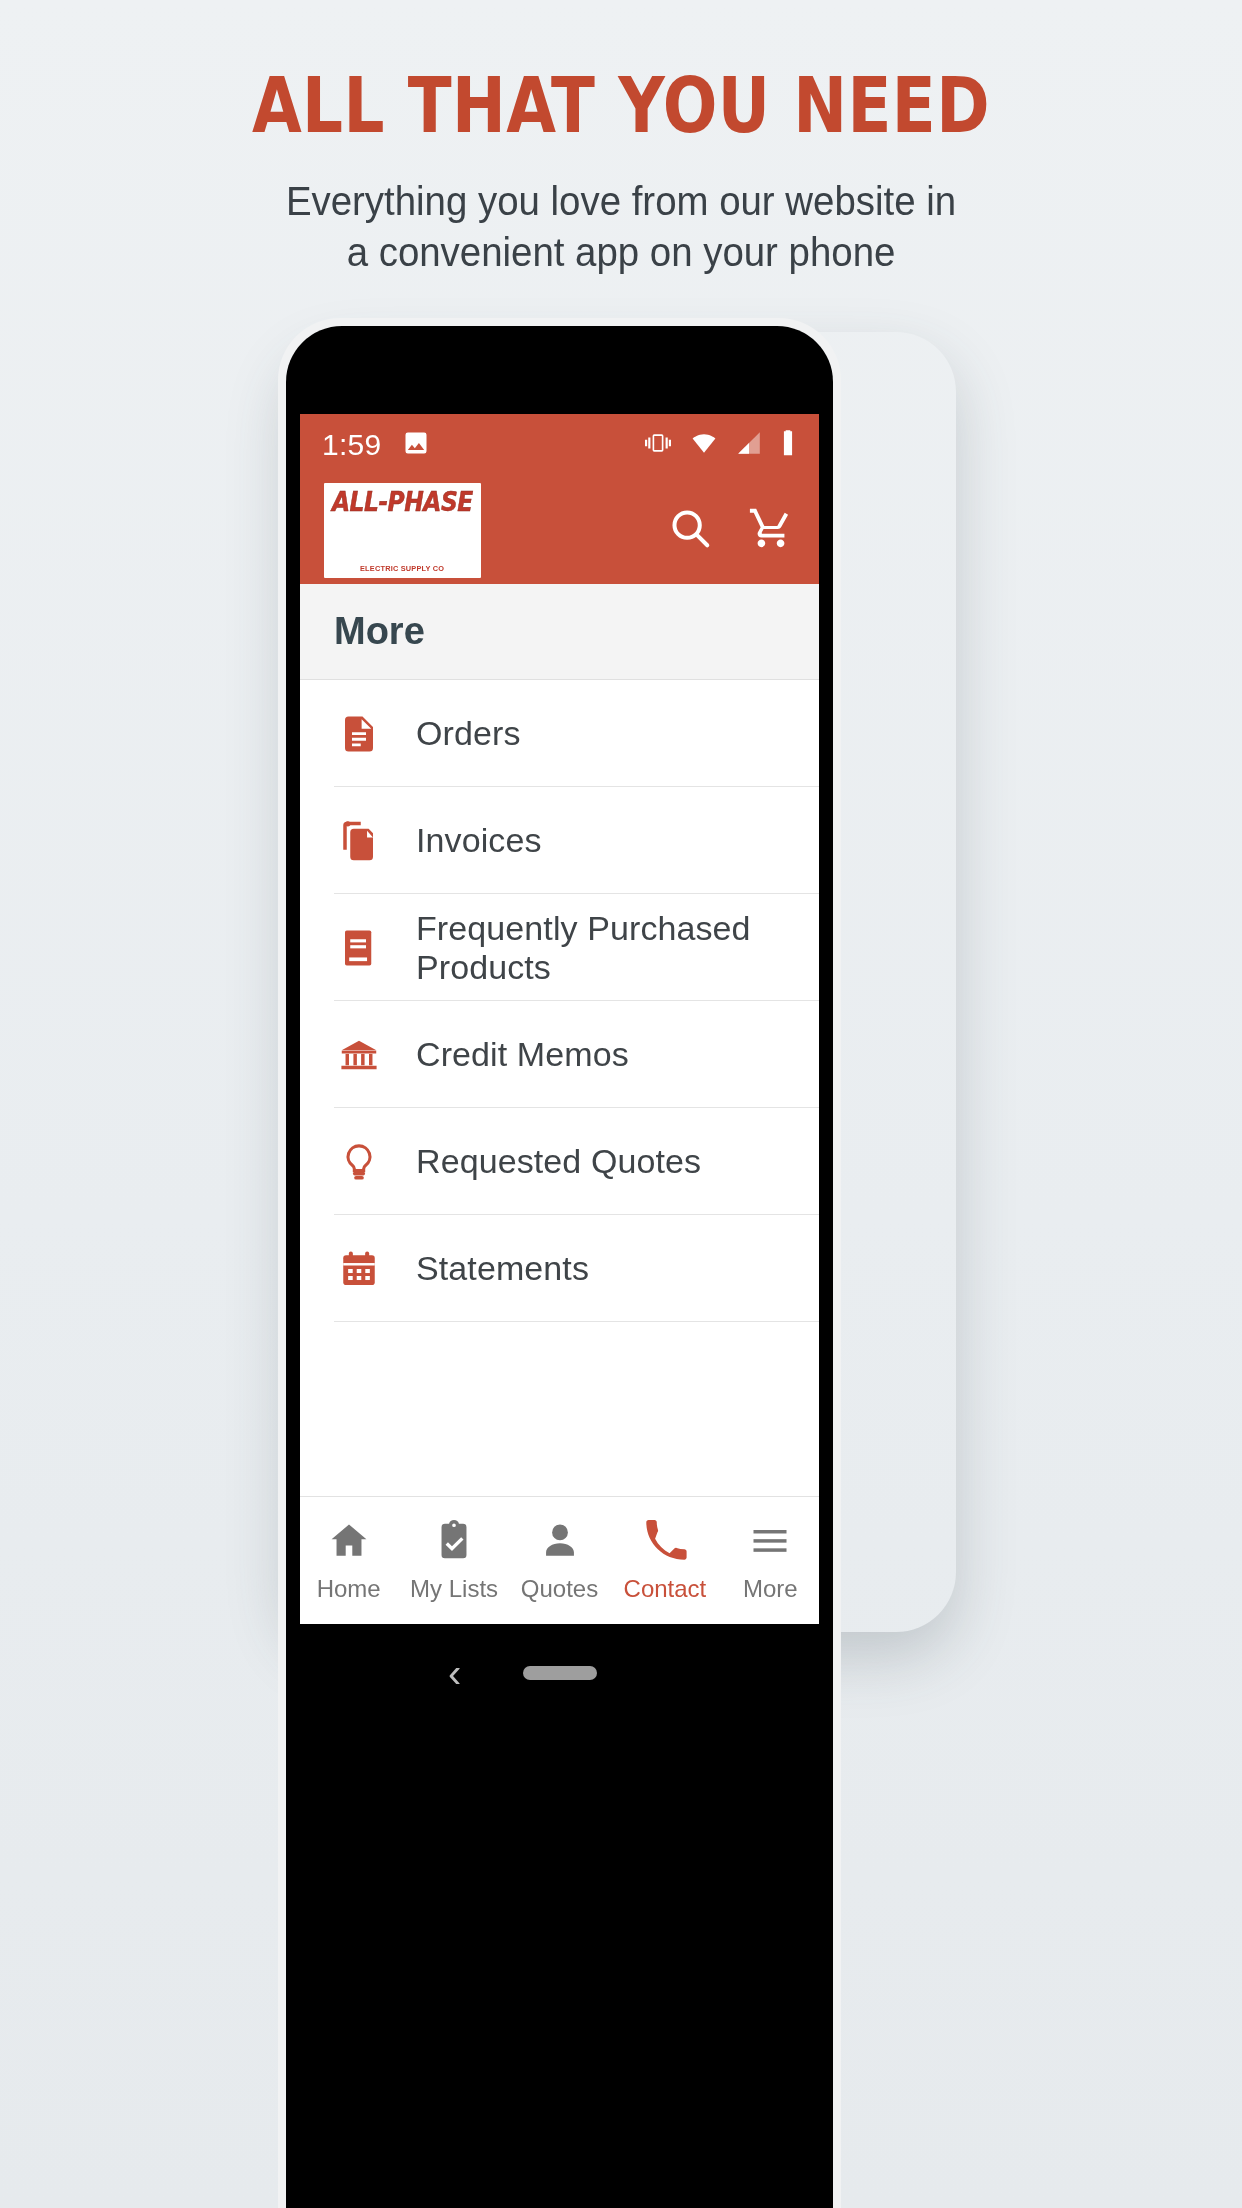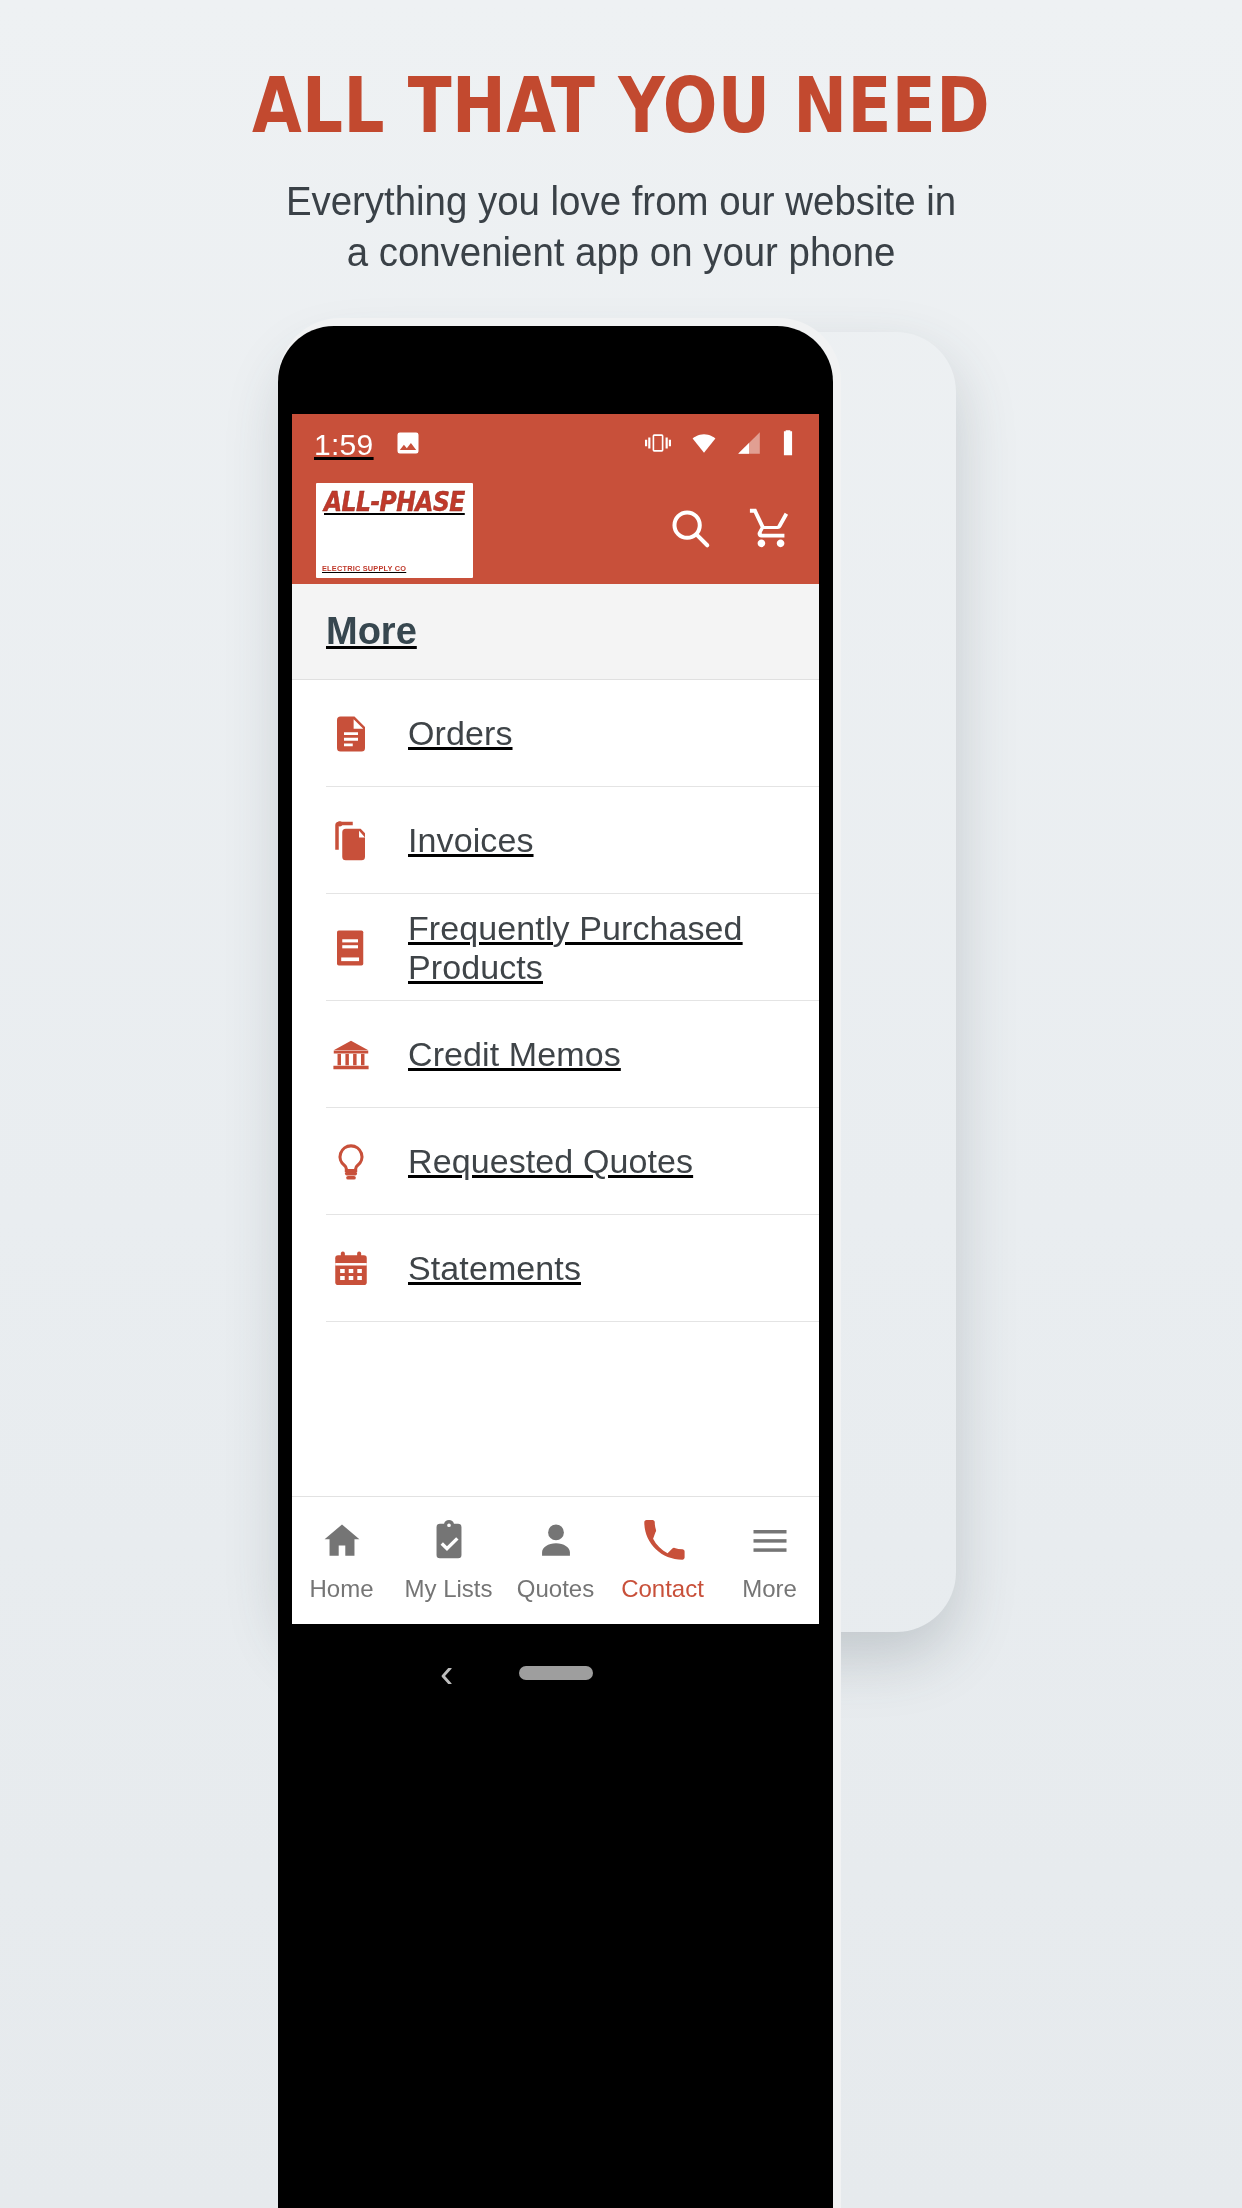--- a/index.html
+++ b/index.html
@@ -45,22 +45,21 @@
     position:absolute; left:8px; top:14px;
     width:670px; height:1300px;
     border-radius:60px;
     box-shadow:0 26px 60px rgba(60,72,84,.22);
   }
   .phone-body {
     position:absolute; left:0; top:0;
     width:563px; height:1890px;
     background:#f1f2f3;
     border-radius:62px 62px 0 0;
-    padding:8px 8px 0 0;
-    text-decoration:underline;
+    padding:8px 8px 0 8px;
   }
   .phone-screenwrap{
     width:100%; height:100%;
     background:#000;
     border-radius:56px 56px 0 0;
     padding:88px 14px 0 14px;
     position:relative;
   }
   .screen {
     width:100%;
@@ -84,21 +83,21 @@
 
   
   .appbar{
     height:108px; background:#c8503a;
     display:flex; align-items:center;
     padding:0 24px;
   }
   .logo-box{
     background:#fff;
     padding:6px 8px;
-    display:flex; flex-direction:column; align-items:flex-start;
+    display:flex; flex-direction:column; align-items:center;
     line-height:1;
     border-radius:1px;
     gap:48px;
   }
   .logo-main{
     font-family:"DejaVu Sans Condensed","Liberation Sans",sans-serif;
     font-size:26px; font-weight:700; font-style:italic;
     color:#c0392b; letter-spacing:-.5px;
     -webkit-text-stroke:0.4px #8c2a1c;
   }

